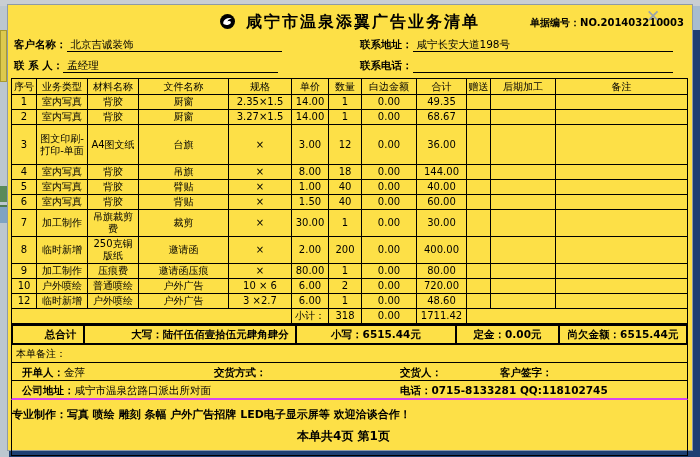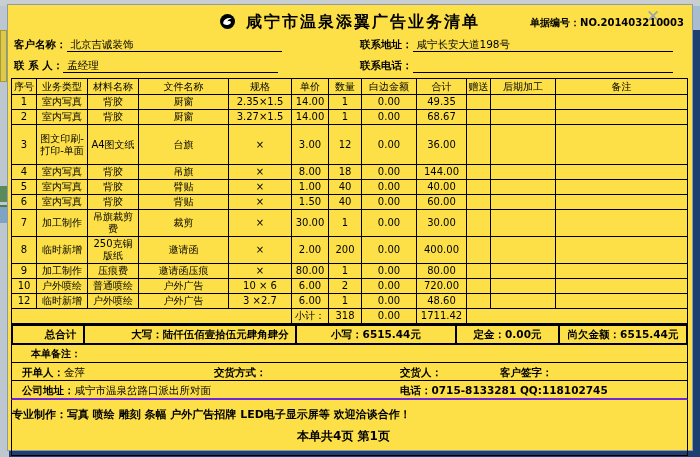--- a/index.html
+++ b/index.html
@@ -52,28 +52,28 @@
   .order-table tr.subtotal-row { height:15px; }
   .grand-row {
     display:flex; height:21px; border:2px solid #000; border-top-width:2px;
     font-size:10.5px; font-weight:bold; align-items:stretch;
   }
   .grand-row > div { display:flex; align-items:center; justify-content:center; border-left:2px solid #000; }
   .grand-row > div:first-child { border-left:none; }
   .g1 { width:70px;padding-left:25px; } .g2 { width:212px;padding-left:40px; } .g3 { width:160px; } .g4 { width:103px; } .g5 { flex:1;text-align:center; }
   .remark-row {
     height:18px; border-left:1px solid #000; border-right:1px solid #000; border-bottom:1px solid #000;
-    font-size:10px; line-height:18px; padding-left:19px; font-weight:bold;
+    font-size:10px; line-height:18px; padding-left:4px; font-weight:normal;
   }
   .issuer-row, .company-row {
     position:relative; border-left:1px solid #000; border-right:1px solid #000;
     font-size:10.5px;
   }
   .issuer-row { height:18px; line-height:18px; border-bottom:1px solid #000; }
-  .company-row { height:19px; line-height:19px; border-bottom:2px solid #6d28d9; }
+  .company-row { height:19px; line-height:19px; border-bottom:2px solid #d946ef; }
   .pos { position:absolute; white-space:nowrap;margin-left:6px; }
   .bold { font-weight:bold; }
   .frame-tail { border-left:1px solid #000; border-right:1px solid #000; border-bottom:1px solid #000; height:56px; padding-top:7px; }
   .services-line { text-align:left; font-size:11px; font-weight:bold; }
   .pagination { text-align:center; font-size:12px; font-weight:bold; padding-right:12px; margin-top:6px; }
 </style>
 </head>
 <body>
 
 <div class="chrome-top"></div>

